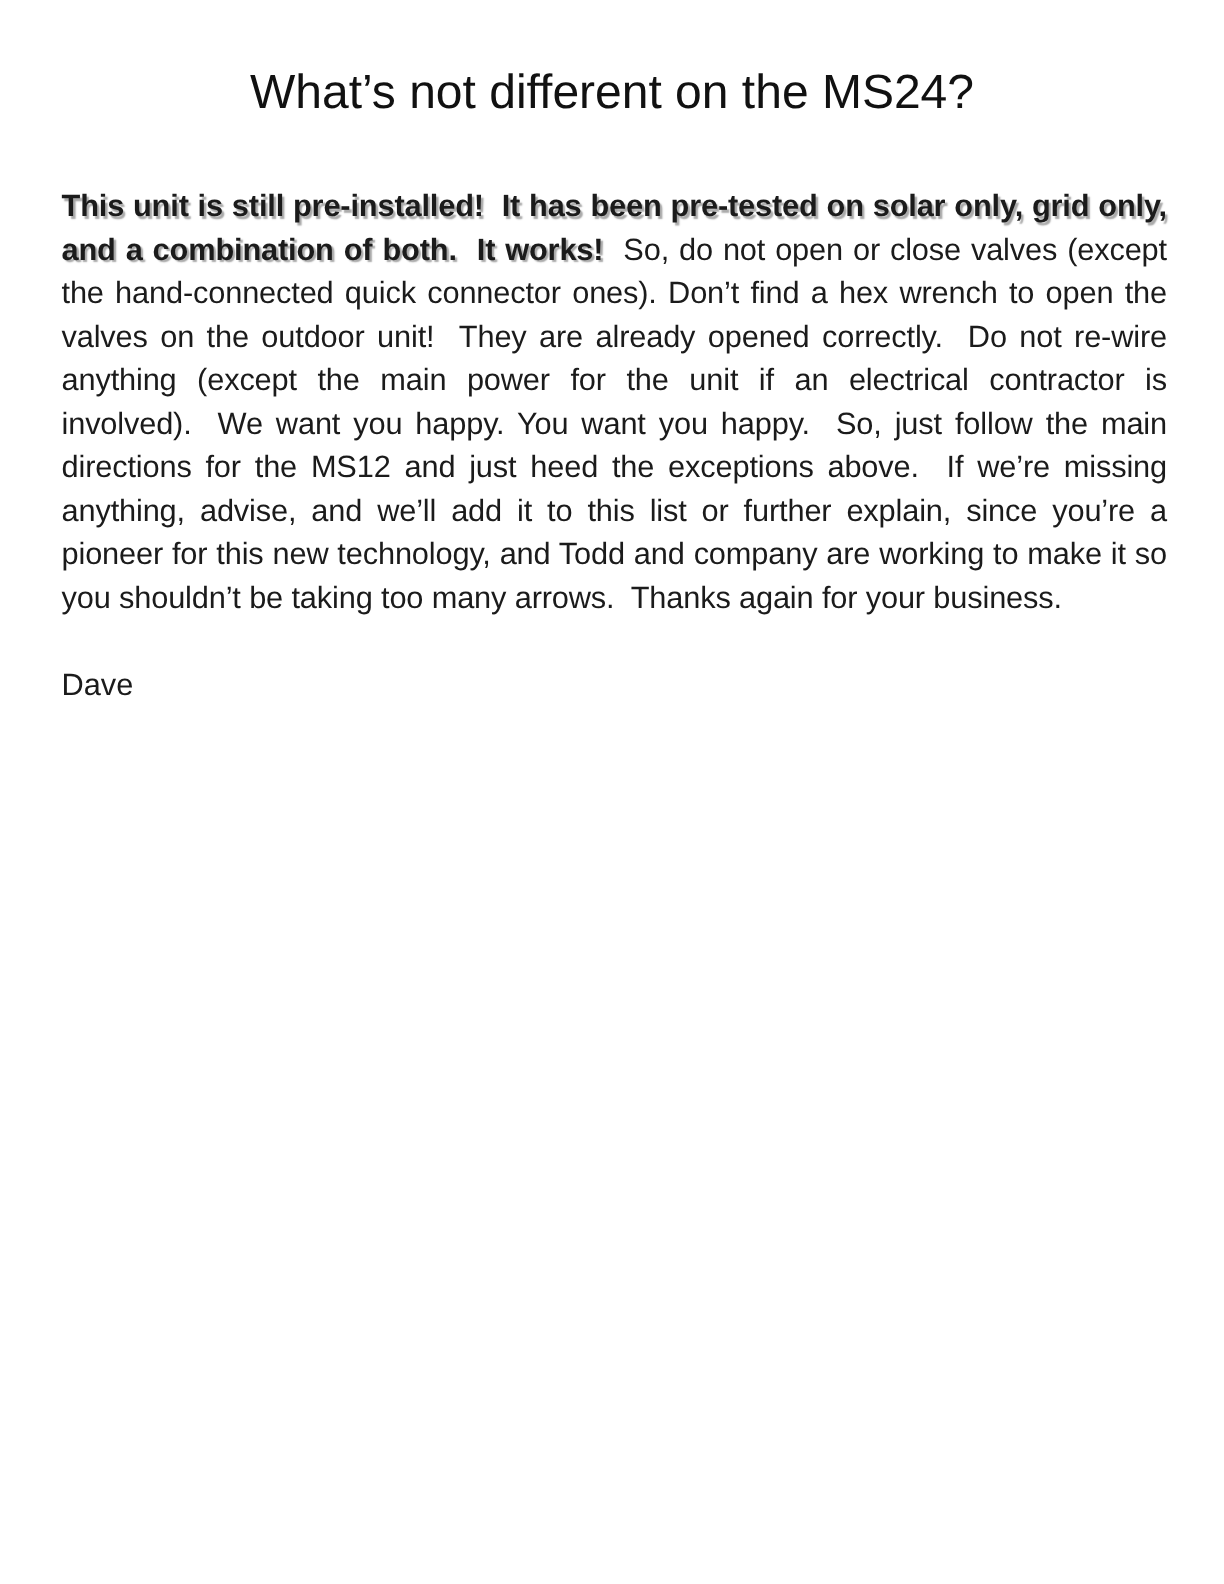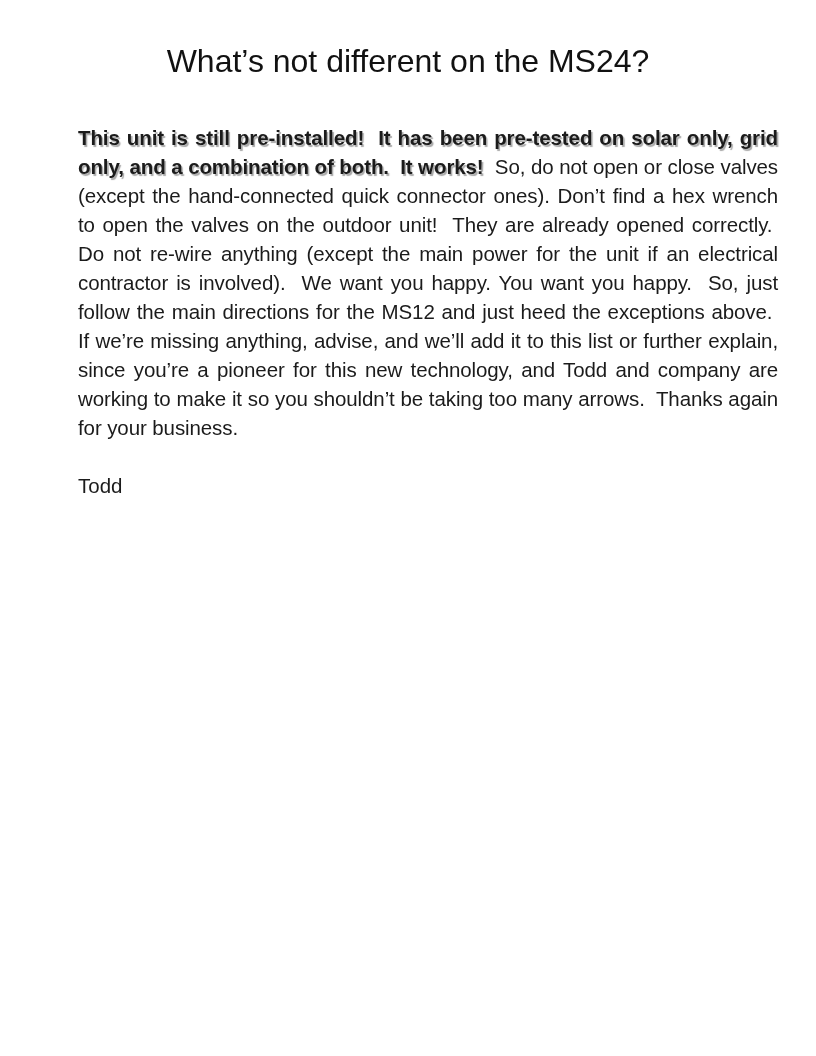--- a/index.html
+++ b/index.html
@@ -19,21 +19,21 @@
   .title {
     margin: 42px 40px 0 40px;
     text-align: center;
     font-size: 32px;
     line-height: 38px;
     font-weight: 400;
     color: #111111;
     letter-spacing: 0;
   }
   .content {
-    margin: 43px 38px 0 78px; 
+    margin: 43px 38px 0 41px; 
   }
   .body-para {
     margin: 0;
     font-size: 20.5px;
     line-height: 29px;
     text-align: justify;
     letter-spacing: -0.1px;
   }
   .lead {
     font-weight: 700;
@@ -54,18 +54,18 @@
 
 <div class="page">
 
   <h1 class="title">What’s not different on the MS24?</h1>
 
   <div class="content">
 
     <p class="body-para"><span class="lead">This unit is still pre-installed!&nbsp; It has been pre-tested on solar only, grid only, and a combination of both.&nbsp; It works!</span><span>&nbsp; So, do not open or close valves (except the hand-connected quick connector ones). Don’t find a hex wrench to open the valves on the outdoor unit!&nbsp; They are already opened correctly.&nbsp; Do not re-wire anything (except the main power for the unit if an electrical contractor is involved).&nbsp; We want you happy. You want you happy.&nbsp; So, just follow the main directions for the MS12 and just heed the exceptions above.&nbsp; If we’re missing anything, advise, and we’ll add it to this list or further explain, since you’re a pioneer for this new technology, and Todd and company are working to make it so you shouldn’t be taking too many arrows.&nbsp; Thanks again for your business.</span></p>
 
     <div class="sig-block">
-      <p class="sig-line">Todd</p>
+      <p class="sig-line">Dave</p>
     </div>
 
   </div>
 
 </div>
 
 </body></html>

